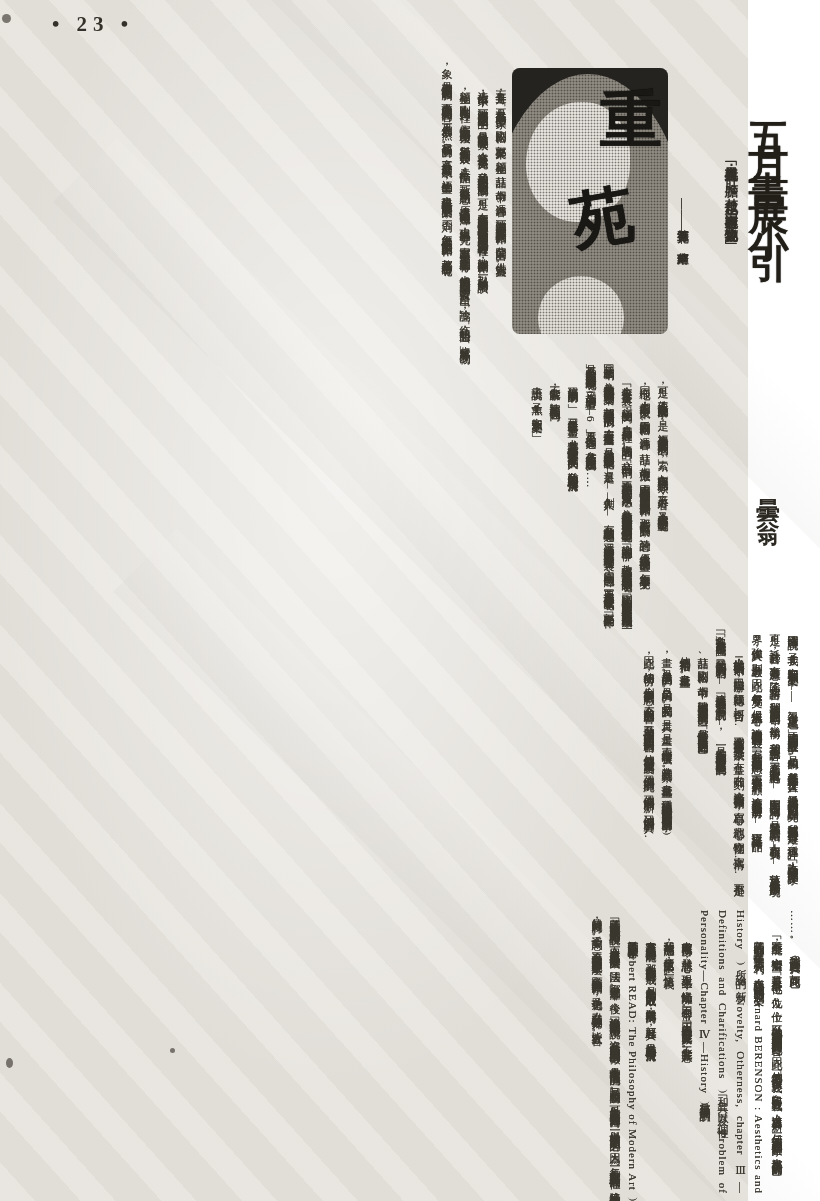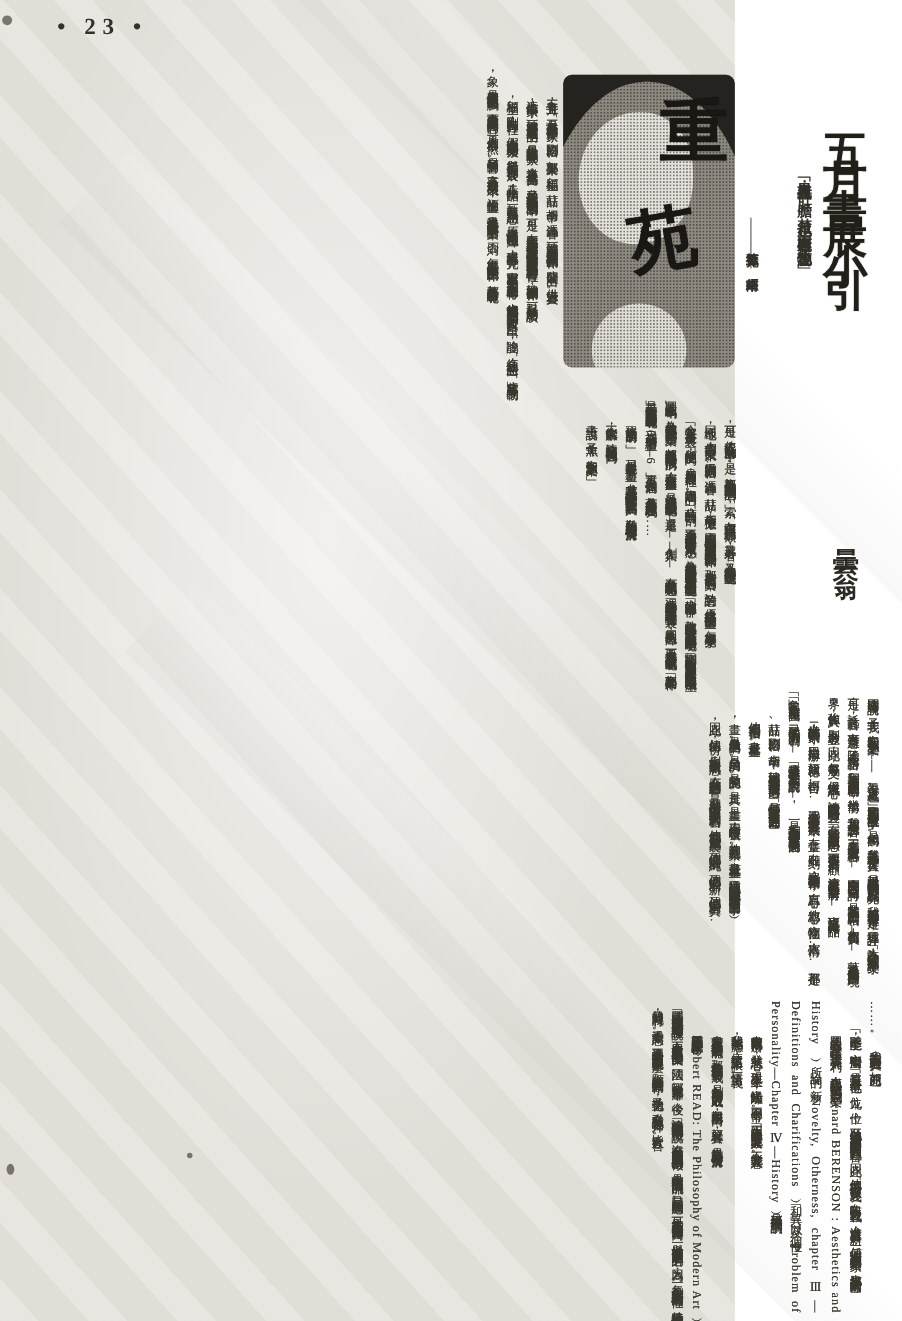--- a/index.html
+++ b/index.html
@@ -1,18 +1,18 @@
 <!DOCTYPE html>
 <html><head>
 <meta charset="utf-8">
 <style>
   html,body{margin:0;padding:0;}
   body{width:820px;height:1201px;overflow:hidden;
        font-family:"Liberation Serif","DejaVu Serif",serif;}
-  .page{position:relative;width:668px;height:1201px;
+  .page{position:relative;width:748px;height:1201px;
         background:
           radial-gradient(ellipse at 45% 40%, rgba(255,255,255,.55), rgba(255,255,255,0) 60%),
           repeating-linear-gradient(48deg, rgba(255,255,255,.10) 0 26px, rgba(188,184,176,.12) 26px 60px),
           #e6e3dd;
         color:#3a372f;}
   
   .wmark{position:absolute;width:1400px;height:90px;transform:rotate(45deg);
          background:linear-gradient(180deg, rgba(255,255,255,.20), rgba(160,156,148,.14));
          opacity:.5;pointer-events:none;}
   .wm1{left:-180px;top:140px;} .wm2{left:-120px;top:620px;} .wm3{left:-60px;top:1010px;}

